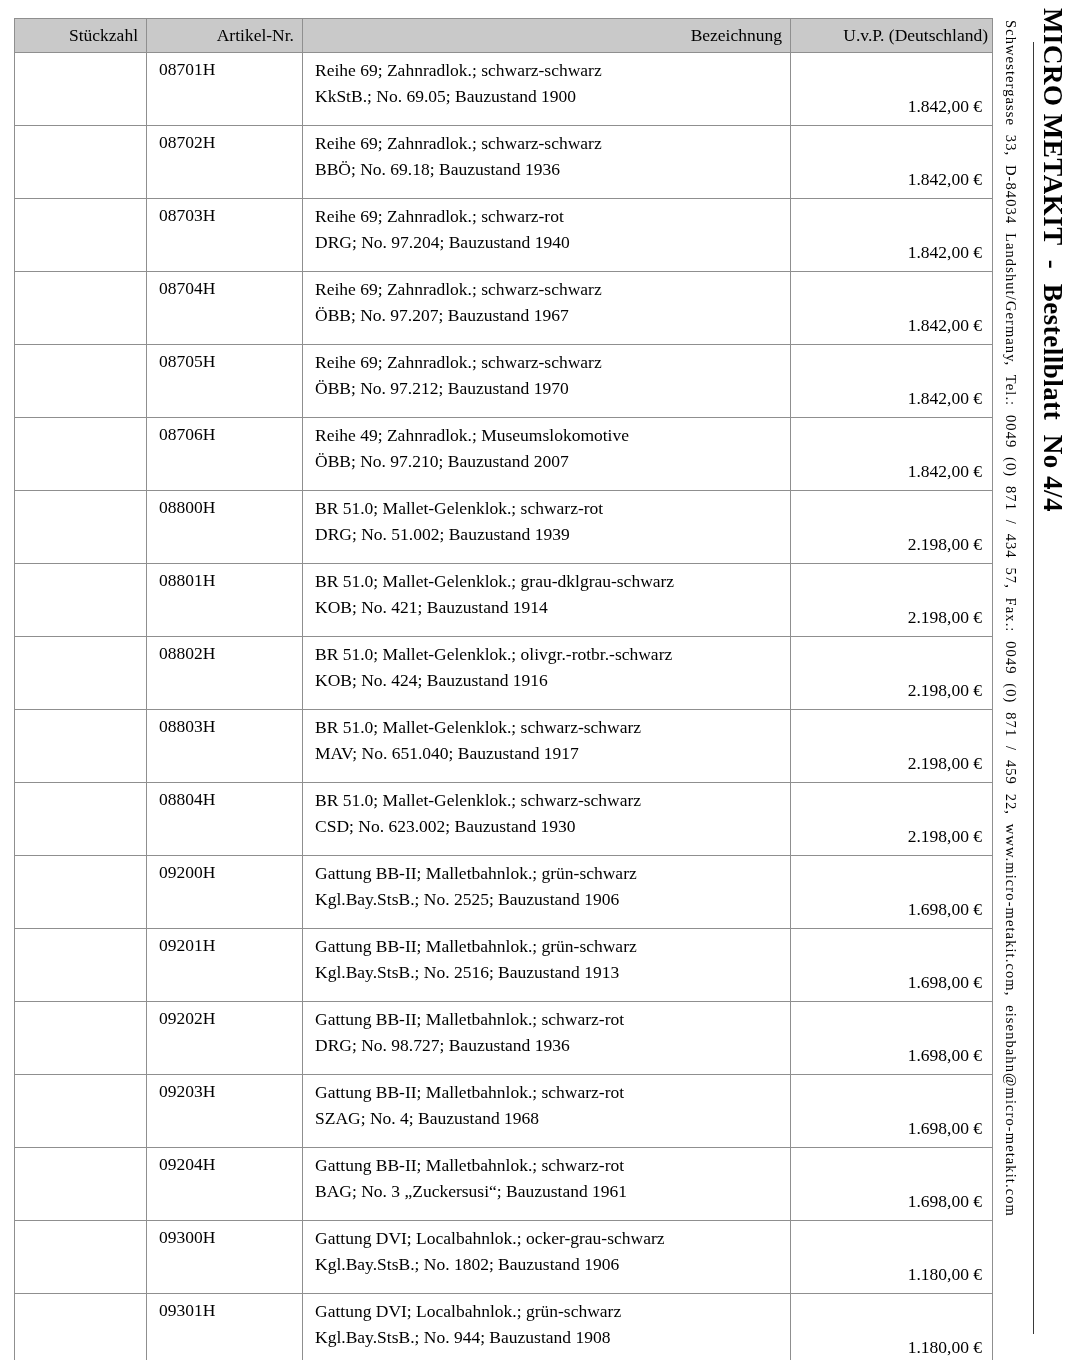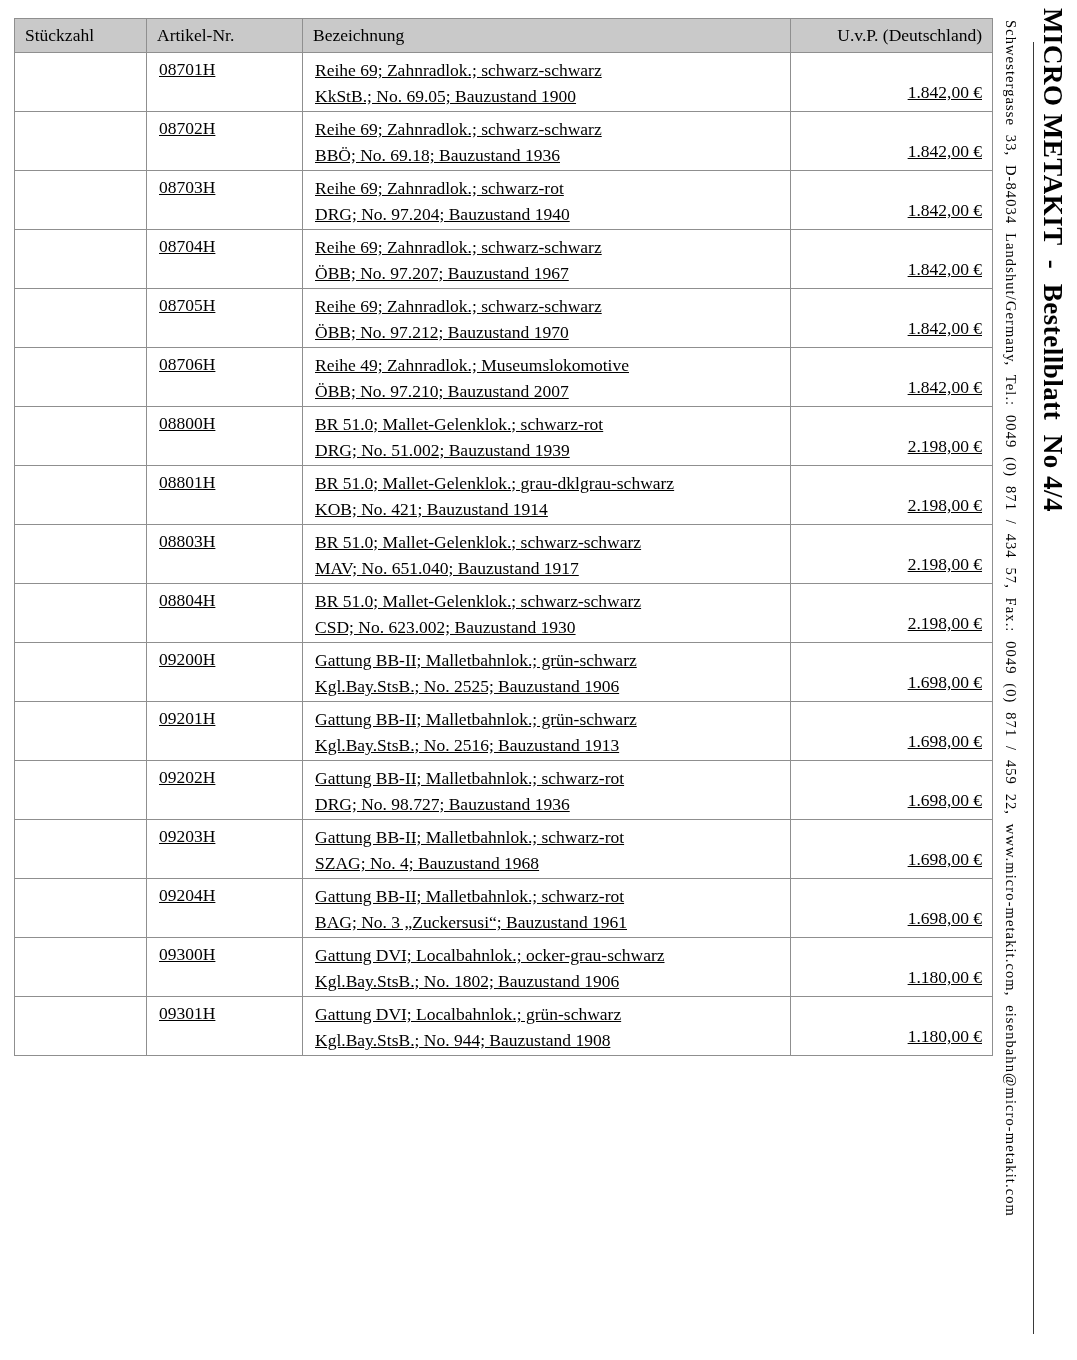--- a/index.html
+++ b/index.html
@@ -16,26 +16,26 @@
     width:978px;
   }
   table.order th, table.order td{
     border:1px solid #8f8f8f;
     font-size:17.5px;
     overflow:hidden;
   }
   table.order th{
     background:#c9c9c9;
     font-weight:normal;
-    text-align:left;
+    text-align:right;
     height:29px;
     padding:2px 8px 2px 10px;
   }
-  table.order th.h-price{text-align:right;padding-right:10px;}
-  tr.data-row{height:59px;text-decoration:underline;}
+  table.order th.h-price{text-align:right;padding-right:4px;}
+  tr.data-row{height:73px;}
   td.c-qty{background:#fff;}
   td.c-art{vertical-align:top;padding:6px 6px 0 12px;}
   td.c-desc{vertical-align:top;padding:4px 6px 0 12px;}
   td.c-desc .dline{line-height:26px;white-space:nowrap;}
   td.c-price{vertical-align:bottom;text-align:right;padding:0 10px 8px 0;white-space:nowrap;margin-top:31px;}
 
   .side-address{
     position:absolute;left:1002px;top:20px;
     writing-mode:vertical-rl;
     font-size:14.5px;letter-spacing:1.1px;word-spacing:4px;
@@ -145,20 +145,29 @@
   <tr class="data-row">
     <td class="c-qty"></td>
     <td class="c-art">08801H</td>
     <td class="c-desc">
       <div class="dline">BR 51.0; Mallet-Gelenklok.; grau-dklgrau-schwarz</div>
       <div class="dline">KOB; No. 421; Bauzustand 1914</div>
     </td>
     <td class="c-price">2.198,00 €</td>
   </tr>
 
+  <tr class="data-row">
+    <td class="c-qty"></td>
+    <td class="c-art">08802H</td>
+    <td class="c-desc">
+      <div class="dline">BR 51.0; Mallet-Gelenklok.; olivgr.-rotbr.-schwarz</div>
+      <div class="dline">KOB; No. 424; Bauzustand 1916</div>
+    </td>
+    <td class="c-price">2.198,00 €</td>
+  </tr>
 
   <tr class="data-row">
     <td class="c-qty"></td>
     <td class="c-art">08803H</td>
     <td class="c-desc">
       <div class="dline">BR 51.0; Mallet-Gelenklok.; schwarz-schwarz</div>
       <div class="dline">MAV; No. 651.040; Bauzustand 1917</div>
     </td>
     <td class="c-price">2.198,00 €</td>
   </tr>

